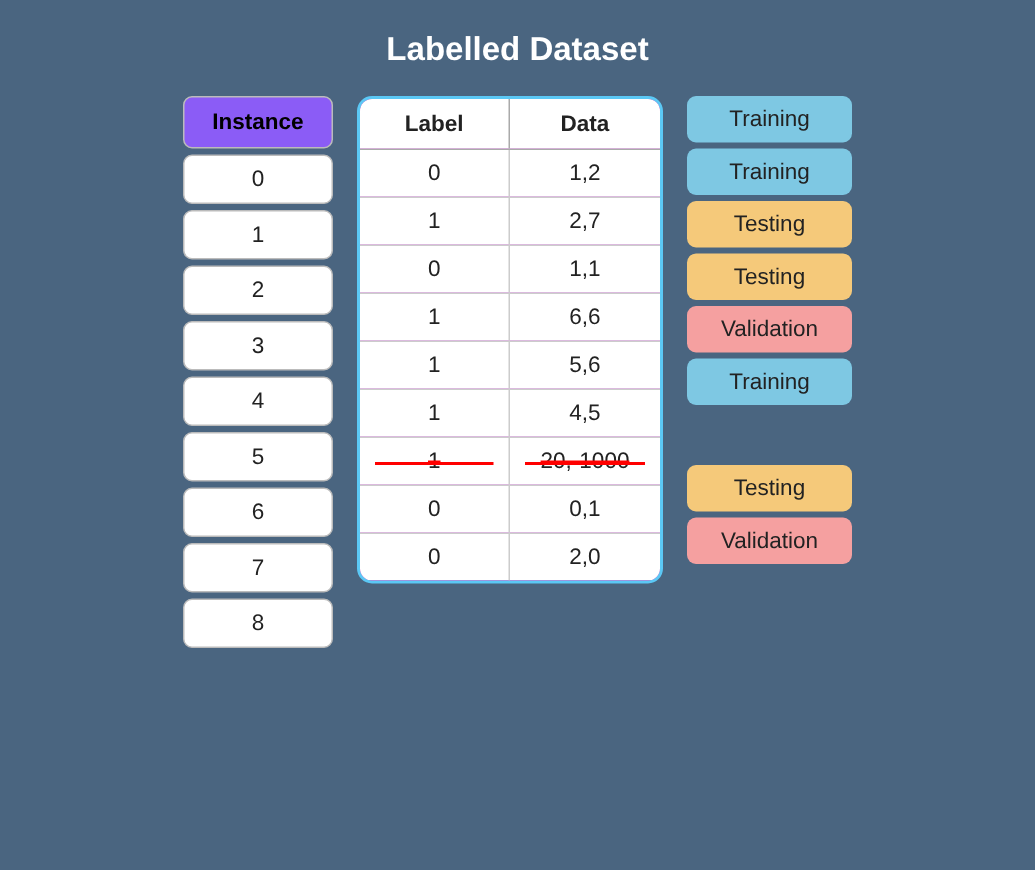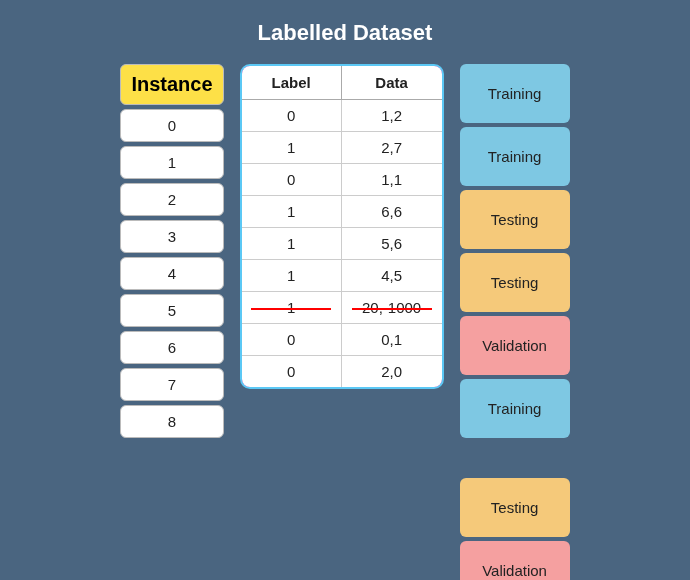--- a/index.html
+++ b/index.html
@@ -113,38 +113,38 @@
       padding: 7px 10px;
       text-align: center;
       font-size: 15px;
       color: #222;
       margin-bottom: 4px;
       min-width: 90px;
     }
 
     .header-box {
       font-weight: bold;
-      font-size: 20px;
-      background: #fde047;
+      font-size: 15px;
+      background: #8b5cf6;
       border: 1.5px solid #bbb;
       border-radius: 6px;
       padding: 8px 10px;
       text-align: center;
       min-width: 90px;
       margin-bottom: 4px;
     }
 
     
     .group-col {
       min-width: 110px;
     }
 
     .group-badge {
       border-radius: 6px;
-      padding: 21px 10px;
+      padding: 7px 10px;
       text-align: center;
       font-size: 15px;
       color: #222;
       margin-bottom: 4px;
       min-width: 100px;
     }
 
     .group-training { background-color: #7ec8e3; }
     .group-testing  { background-color: #f5c97a; }
     .group-validation { background-color: #f5a0a0; }

